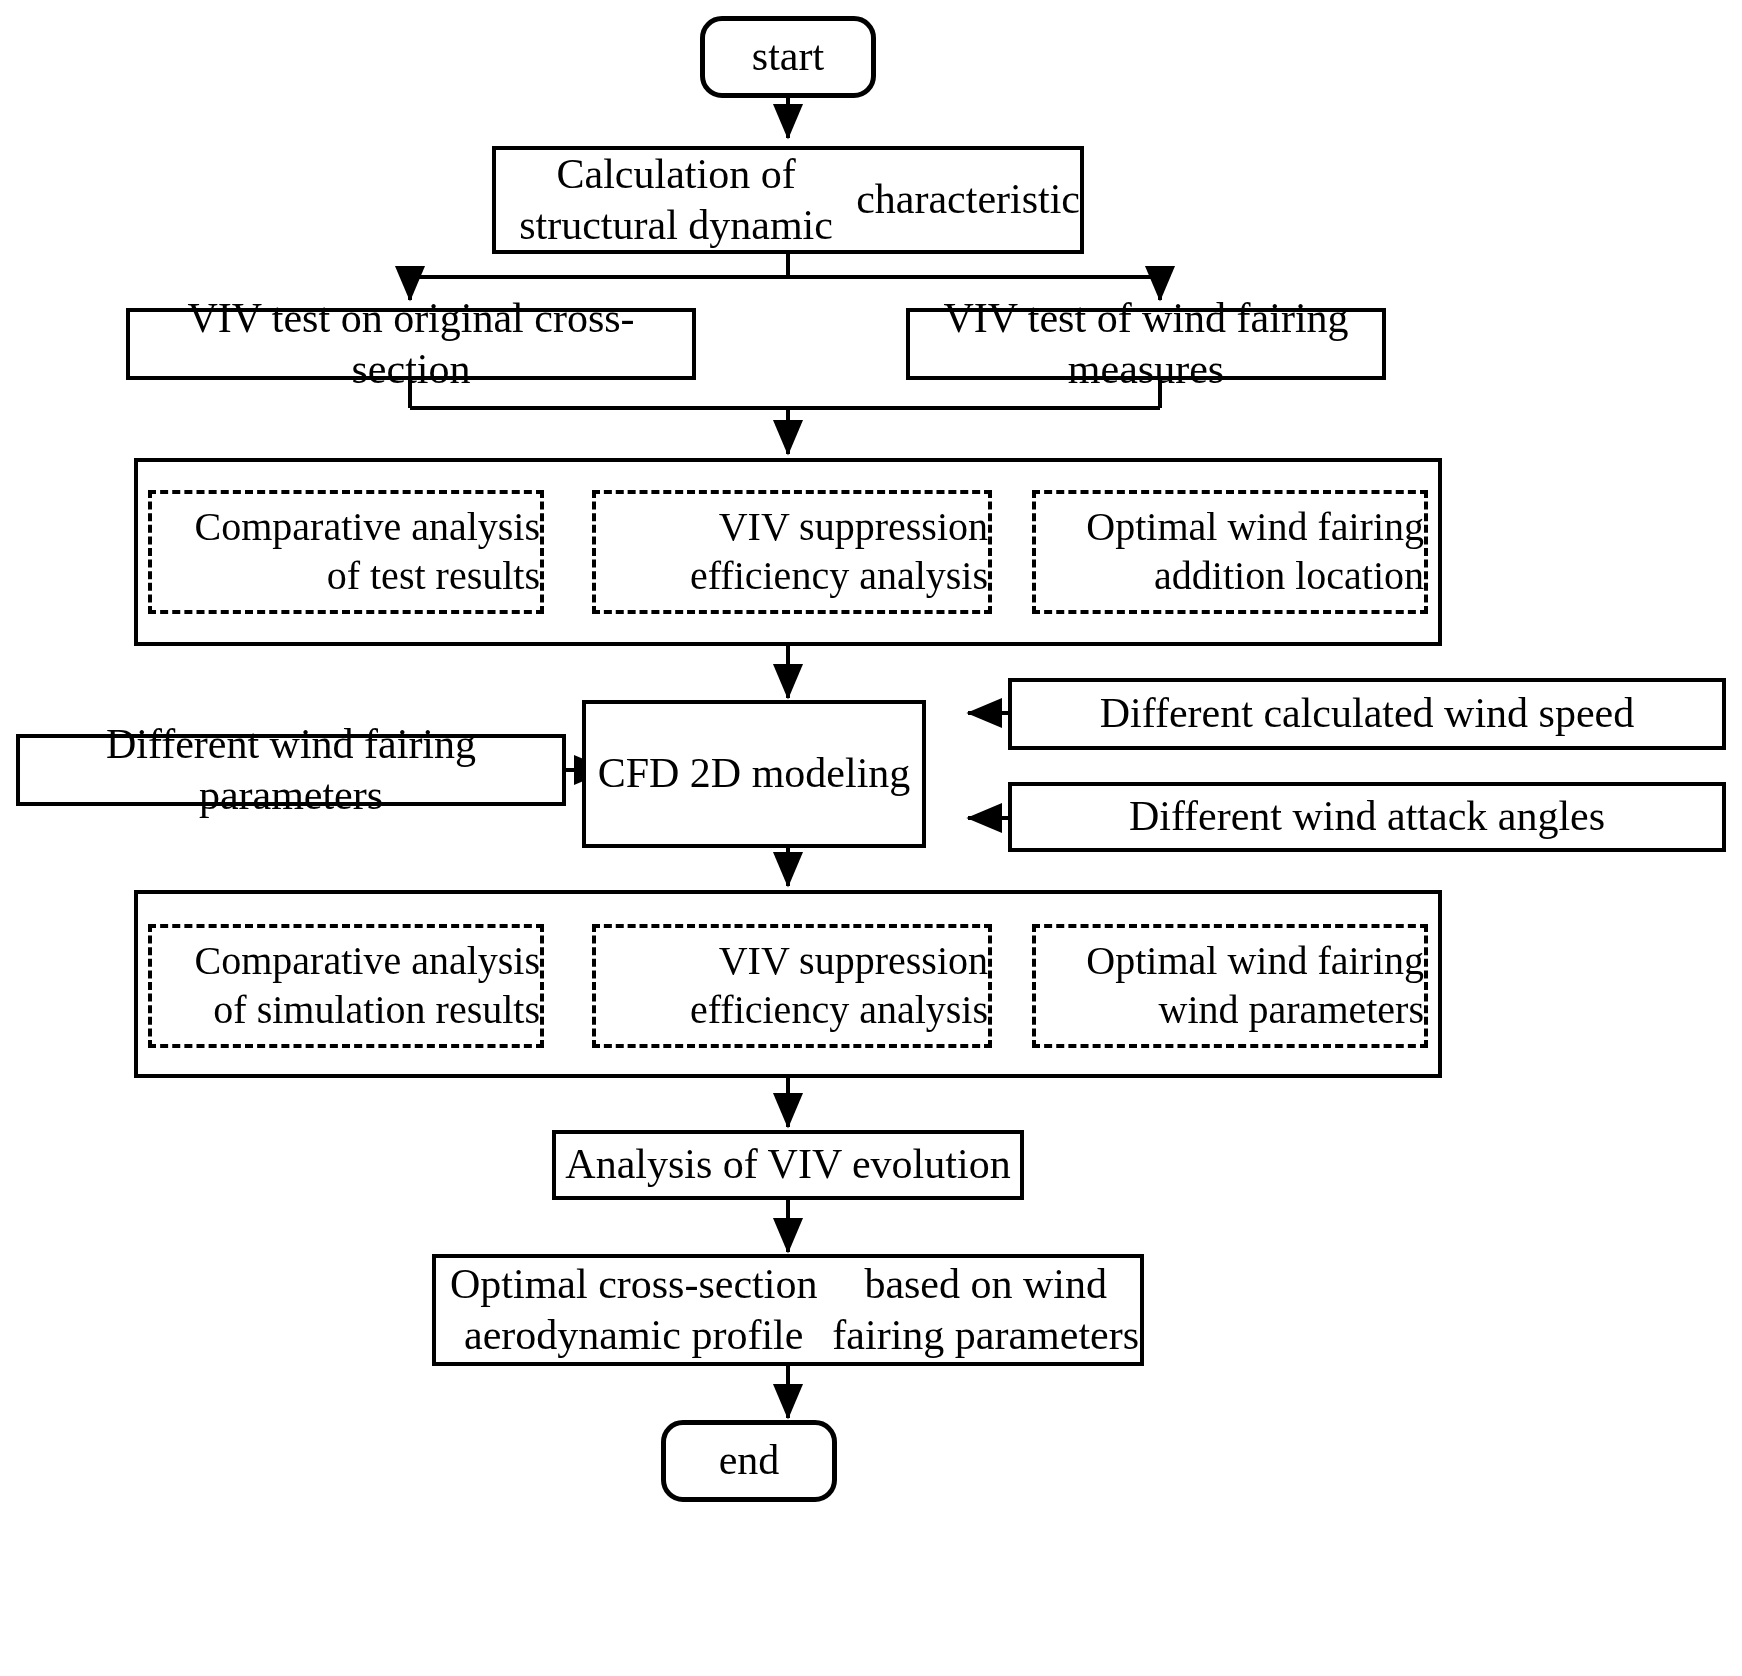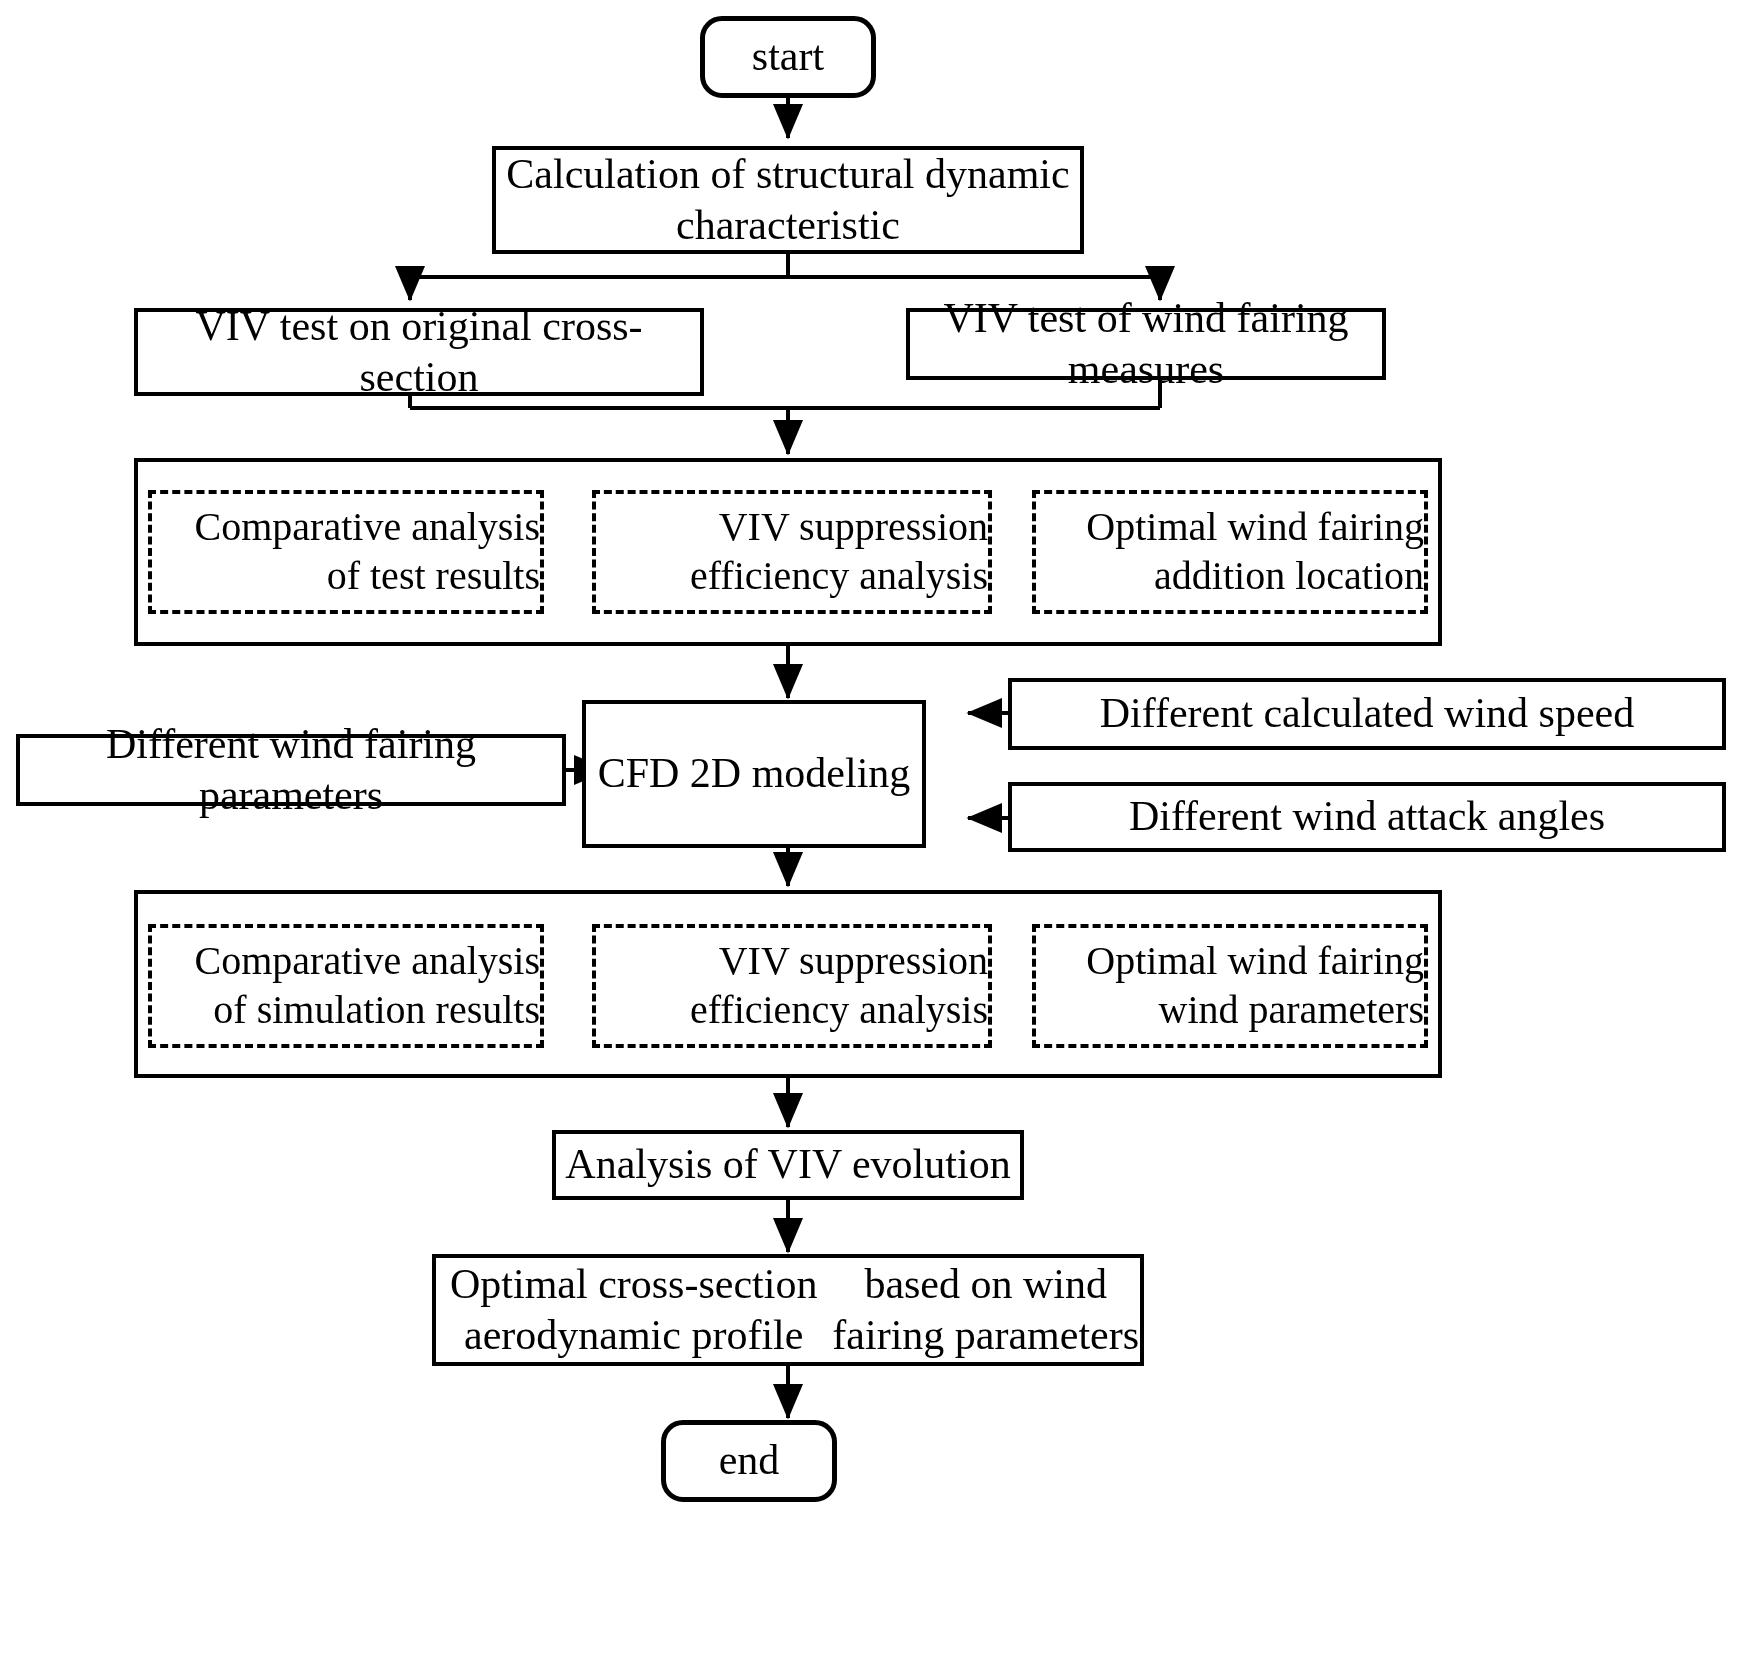--- a/index.html
+++ b/index.html
@@ -145,26 +145,26 @@
 
     <g>
       <path d="M788,1366 L788,1418" stroke="#000000" stroke-width="4" fill="none" marker-end="url(#ah)"></path>
     </g>
   </svg>
 
   <div class="node terminator t42" style="left:700px; top:16px; width:176px; height:82px;">
     <span>start</span>
   </div>
 
-  <div class="node solid t42" style="left:492px; top:146px; width:592px; height:108px; flex-direction:column;">
+  <div class="node solid t42" style="left:492px; top:146px; width:592px; height:108px; flex-direction:row;">
     <span>Calculation of structural dynamic</span>
     <span>characteristic</span>
   </div>
 
-  <div class="node solid t42" style="left:134px; top:308px; width:570px; height:88px;">
+  <div class="node solid t42" style="left:126px; top:308px; width:570px; height:72px;">
     <span>VIV test on original cross-section</span>
   </div>
 
   <div class="node solid t42" style="left:874px; top:308px; width:480px; height:72px;margin-left:32px;">
     <span>VIV test of wind fairing measures</span>
   </div>
 
   <div class="group" style="left:134px; top:458px; width:1308px; height:188px;"></div>
 
   <div class="dashed t40" style="left:148px; top:490px; width:396px; height:124px; flex-direction:column;">

